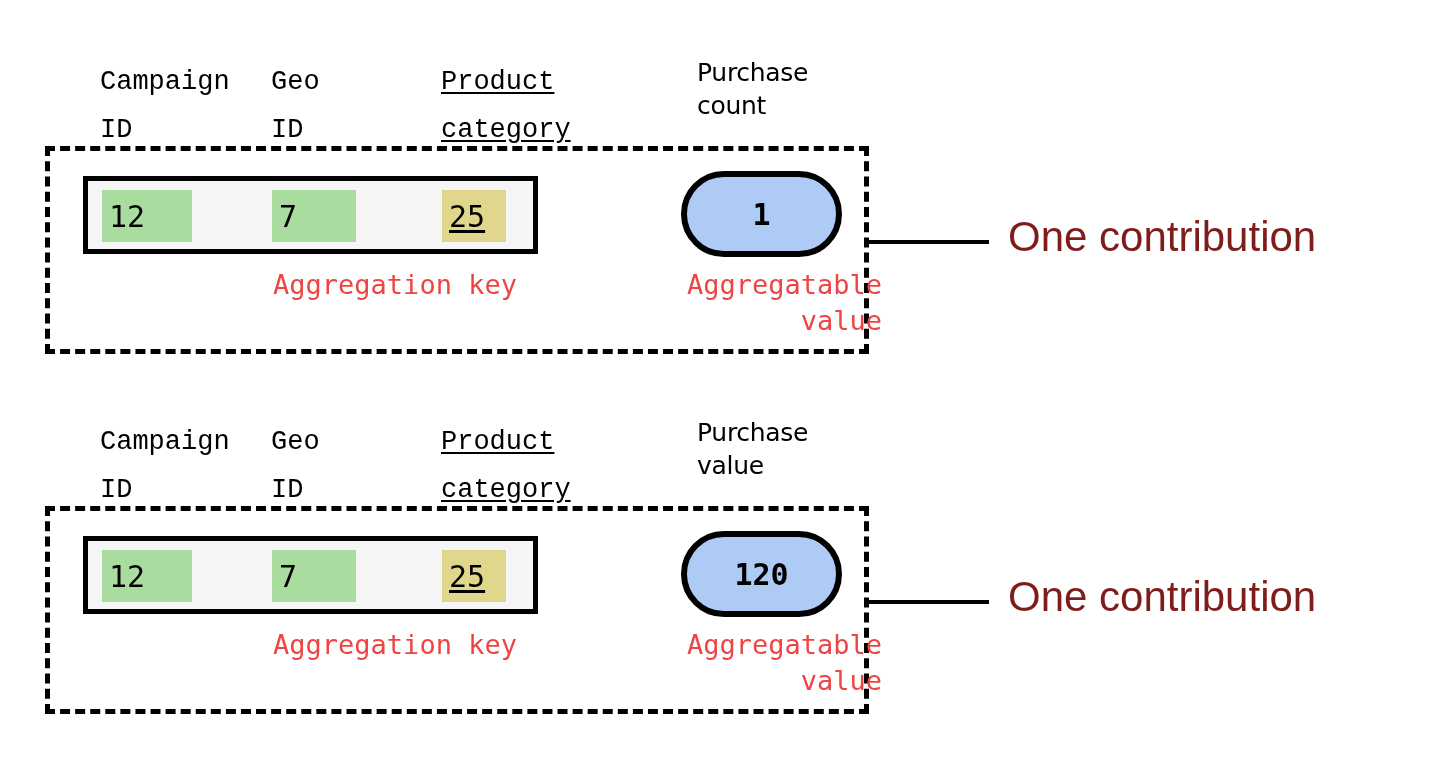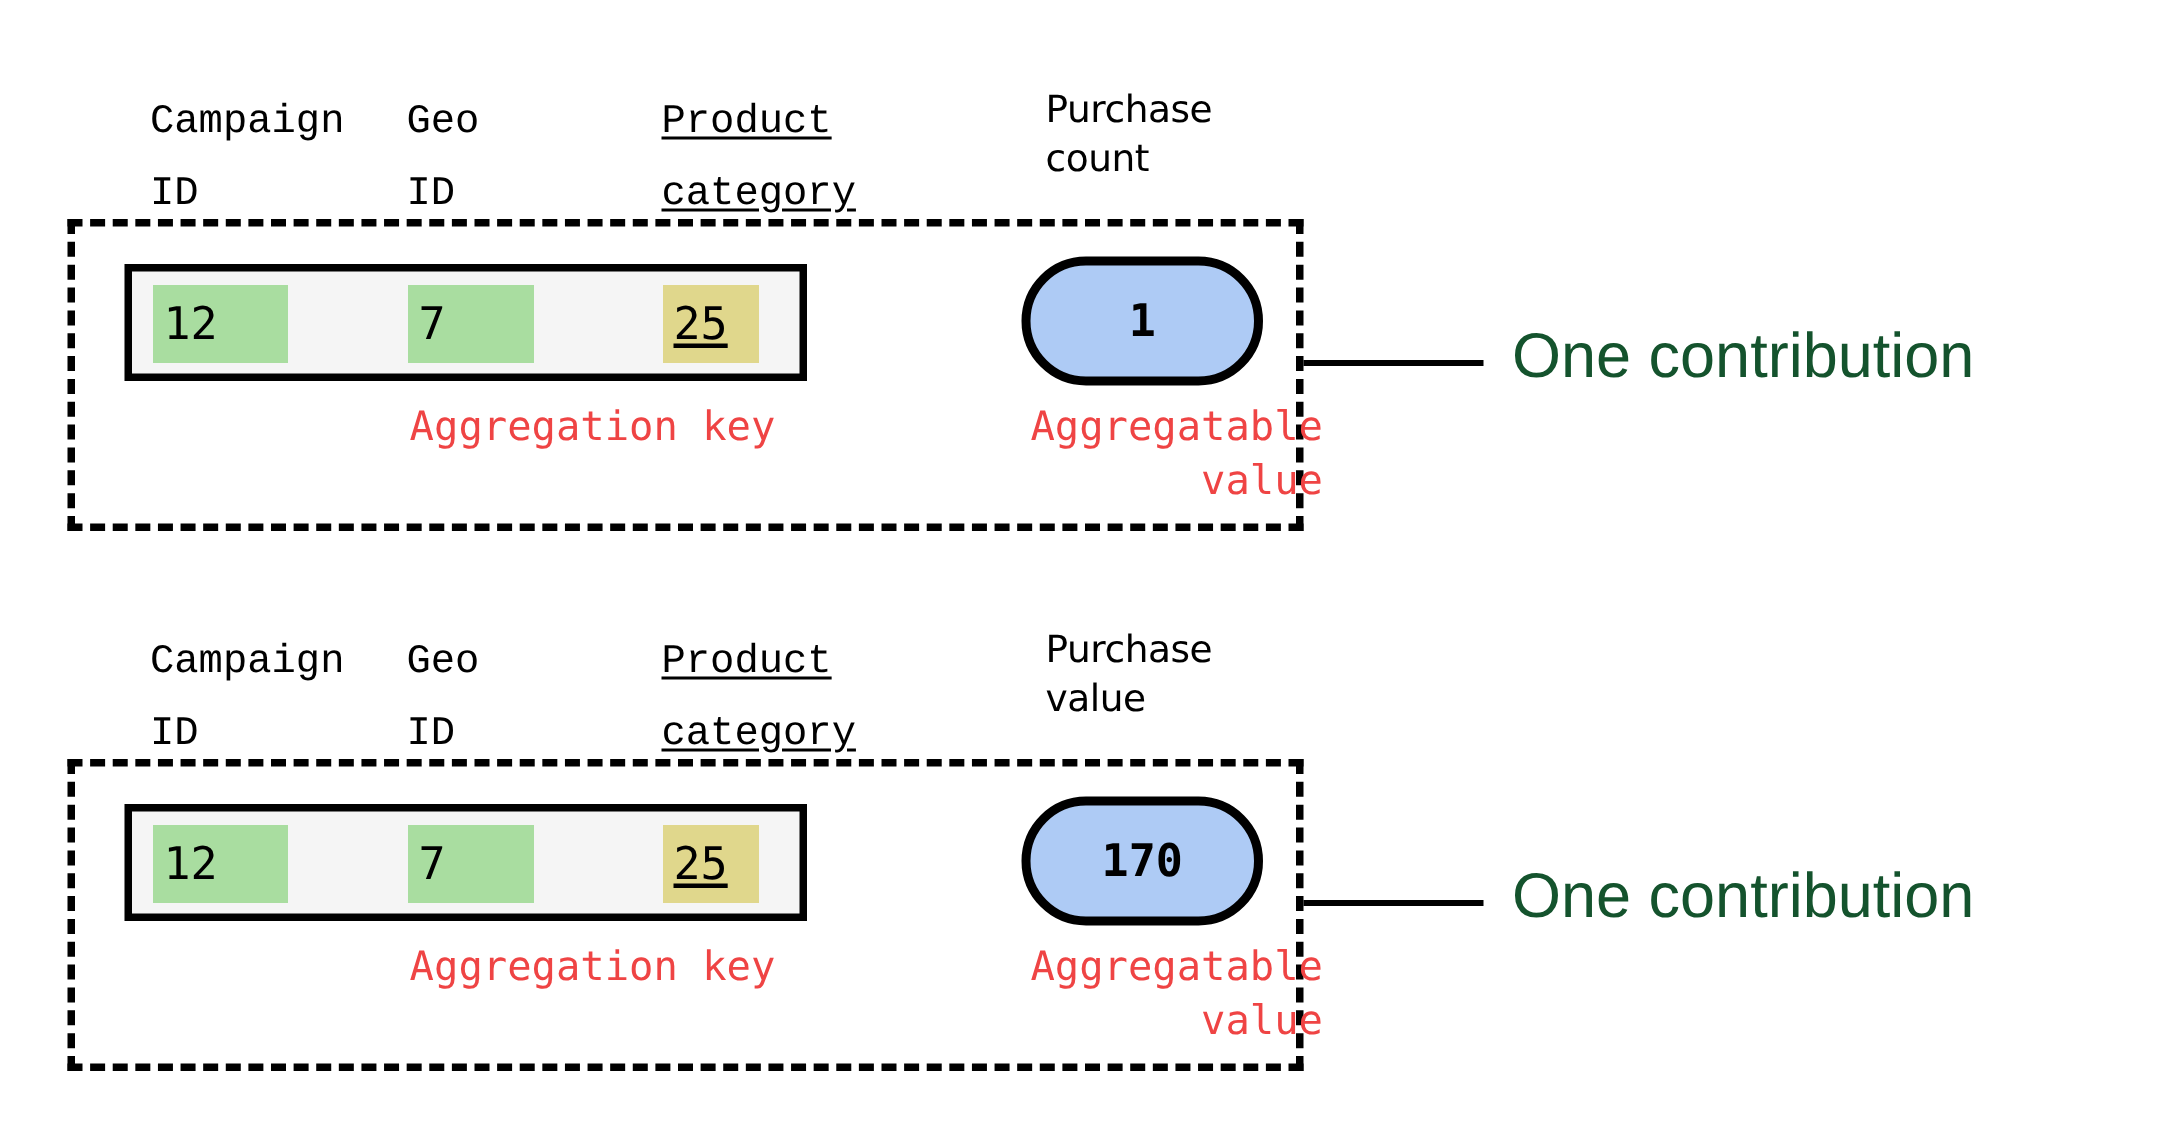--- a/index.html
+++ b/index.html
@@ -137,21 +137,21 @@
   .leader-line {
     position: absolute;
     background: #000000;
     height: 4px;
     width: 120px;
   }
   .annotation {
     position: absolute;
     font-family: "Liberation Sans", sans-serif;
     font-size: 42px;
-    color: #14532d;
+    color: #7f1d1d;
     white-space: pre;
   }
 </style>
 </head>
 <body>
 
 <div class="block" style="top:58px;">
 
   <div class="headers">
     <div class="col-head campaign">Campaign
@@ -207,21 +207,21 @@
           <span>12</span>
         </div>
       <div class="cell c2">
           <span>7</span>
         </div>
       <div class="cell c3">
           <span>25</span>
         </div>
     </div>
 
-    <div class="value-pill">170</div>
+    <div class="value-pill">120</div>
 
     <div class="caption agg-key">Aggregation key</div>
     <div class="caption agg-value">Aggregatable
 value</div>
   </div>
 
   <div class="leader-line" style="left:869px; top:182px;"></div>
   <div class="annotation" style="left:1008px; top:155px;">One contribution</div>
 </div>
 

